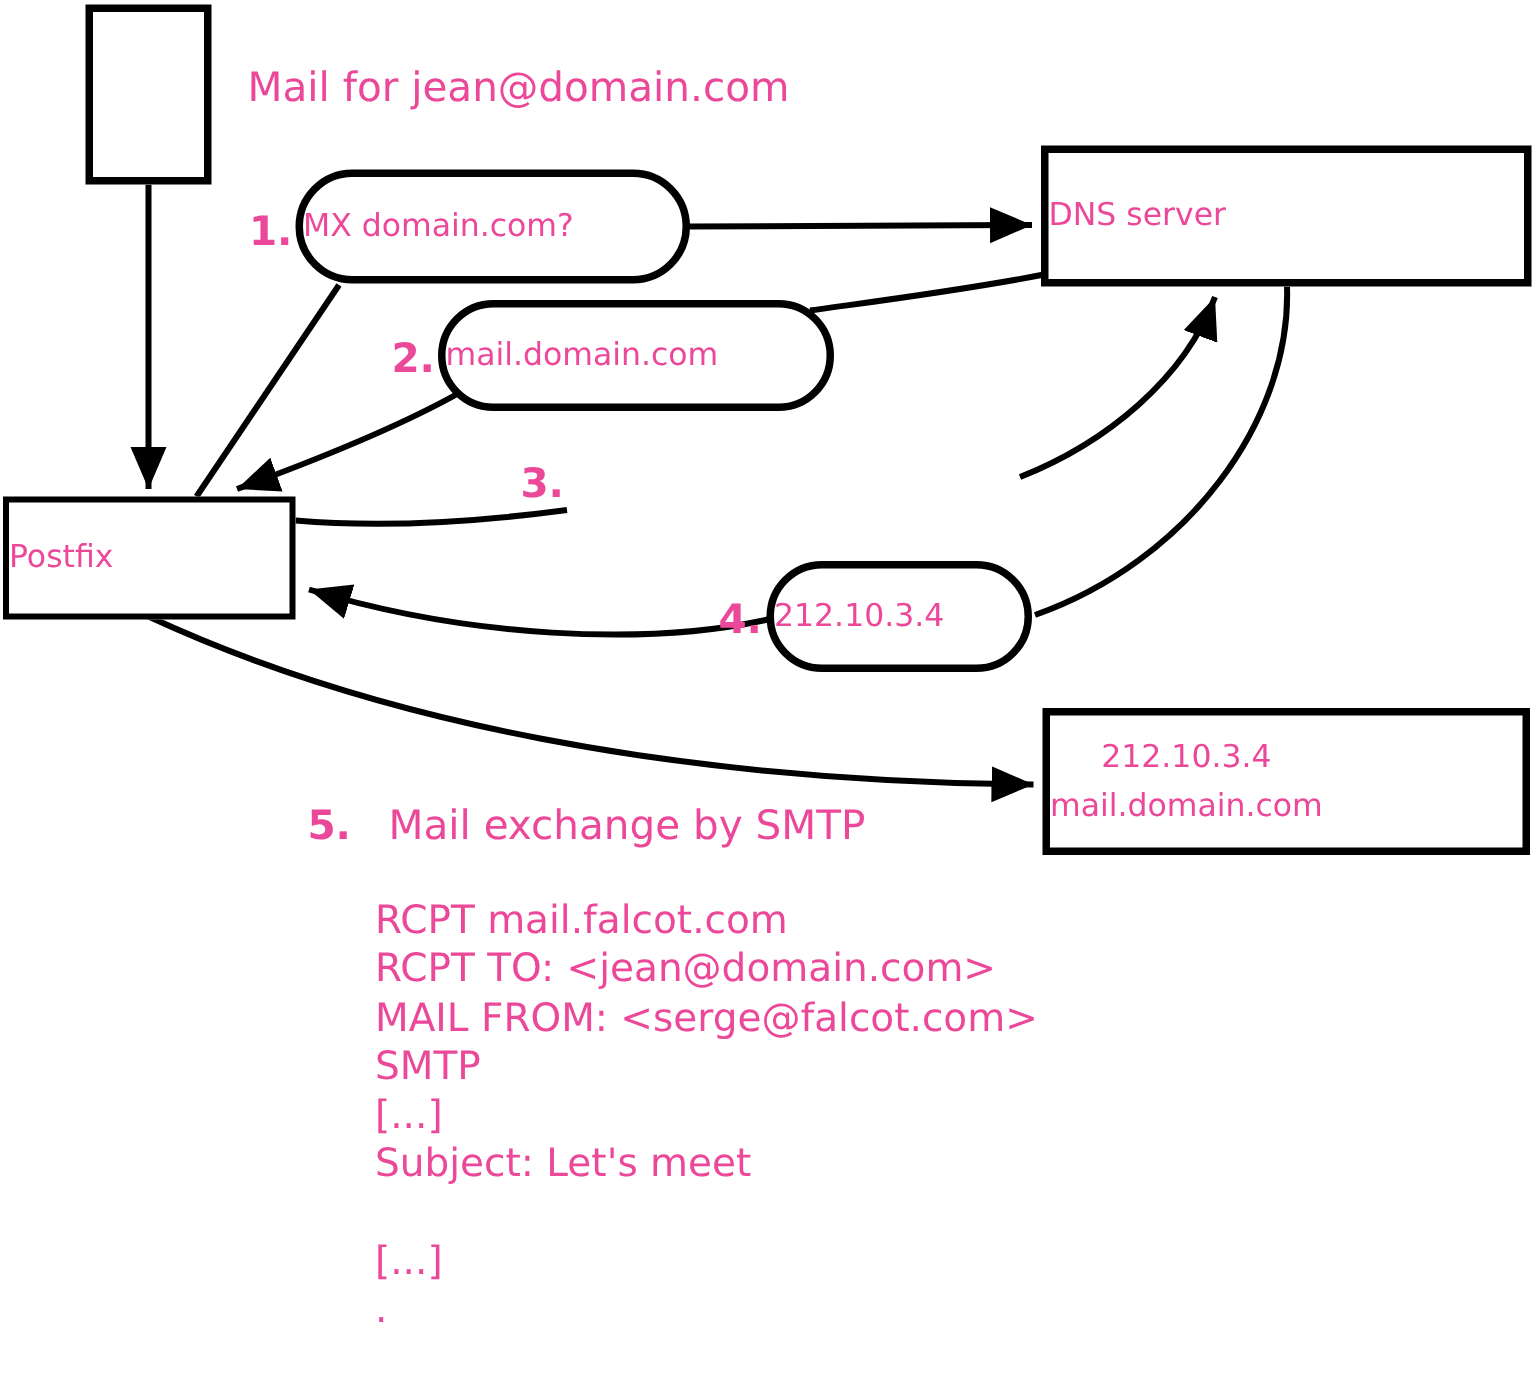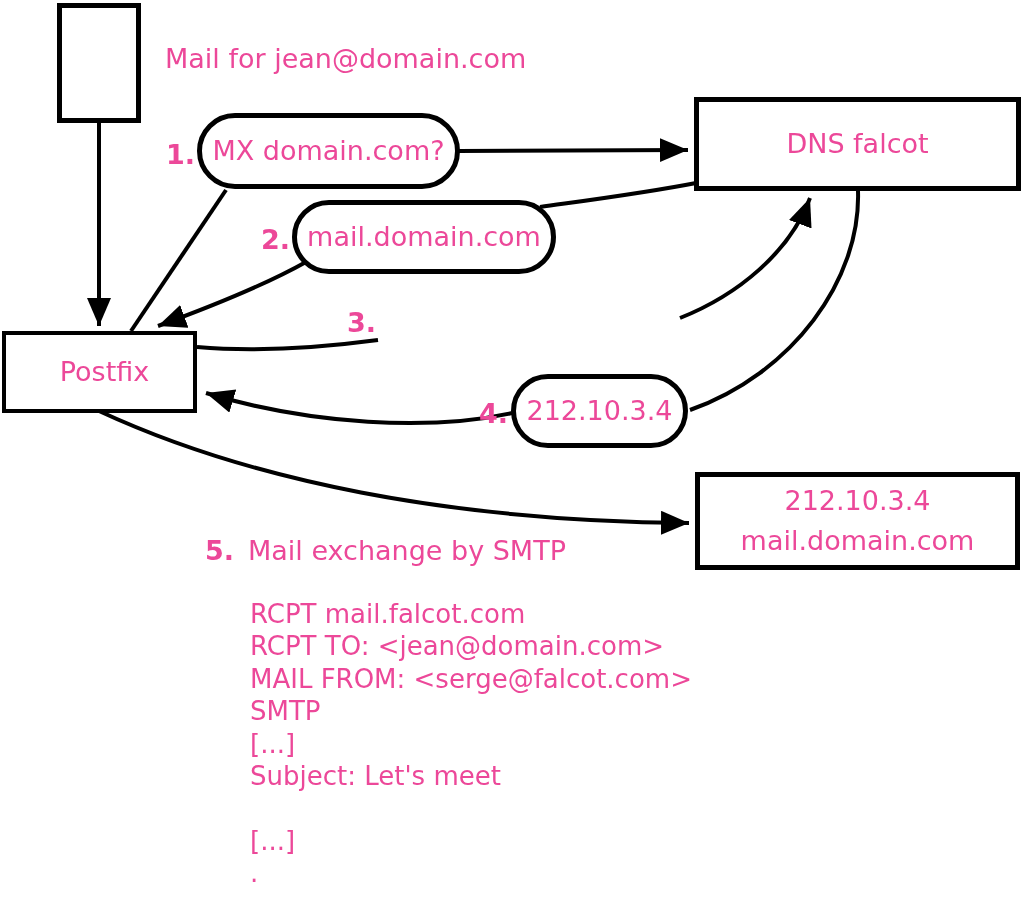--- a/index.html
+++ b/index.html
@@ -8,22 +8,22 @@
     width:1024px;height:919px;
     background:#ffffff;
     font-family:"DejaVu Sans", sans-serif;
     color:#ec4899;
     overflow:hidden;
   }
   .canvas svg.wires{position:absolute;left:0;top:0;z-index:0;}
   .node{
     position:absolute;z-index:1;
     background:#ffffff;
-    display:flex;align-items:center;justify-content:center;
-    font-size:27px;line-height:1.2;
+    display:flex;align-items:center;
+    font-size:21px;line-height:1.2;
     box-sizing:border-box;
     text-align:center;
   }
   .rectnode{border:5px solid #000000;}
   .postfixnode{border:4px solid #000000;}
   .pill{border:5px solid #000000;border-radius:40px;}
   .envelope{
     position:absolute;z-index:1;
     background:#ffffff;border:5px solid #000000;
     box-sizing:border-box;
@@ -69,26 +69,26 @@
       <path d="M858,191 C861,280 792,374 690,410"></path>
       <path d="M512,413 C430,431 312,425 206,393" marker-end="url(#ah)"></path>
       <path d="M99,411 C250,481 450,521 689,523" marker-end="url(#ah)"></path>
     </g>
   </svg>
 
   <div class="envelope" style="left:57px;top:3px;width:84px;height:120px;"></div>
 
   <div class="freetext" style="left:165px;top:43px;">Mail for jean@domain.com</div>
 
-  <div class="node postfixnode" style="left:2px;top:331px;width:195px;height:82px;padding-left:10px;">
+  <div class="node postfixnode" style="left:2px;top:331px;width:195px;height:82px;">
     <span>Postfix</span>
   </div>
 
   <div class="node rectnode" style="left:694px;top:97px;width:327px;height:94px;">
-    <span>DNS falcot</span>
+    <span>DNS server</span>
   </div>
 
   <div class="node rectnode" style="left:695px;top:472px;width:325px;height:98px;">
     <div class="mailbox-lines">
       <span>212.10.3.4</span>
       <span>mail.domain.com</span>
     </div>
   </div>
 
   <div class="node pill" style="left:197px;top:113px;width:263px;height:76px;">
@@ -100,21 +100,21 @@
   <div class="node pill" style="left:511px;top:374px;width:177px;height:74px;">
     <span>212.10.3.4</span>
   </div>
 
   <div class="numlabel" style="left:130px;top:139px;width:65px;">1.</div>
   <div class="numlabel" style="left:228px;top:224px;width:62px;">2.</div>
   <div class="numlabel" style="left:314px;top:307px;width:62px;">3.</div>
   <div class="numlabel" style="left:446px;top:398px;width:62px;">4.</div>
   <div class="numlabel" style="left:172px;top:535px;width:62px;">5.</div>
 
-  <div class="freetext" style="left:248px;top:535px;">Mail exchange by SMTP</div>
+  <div class="freetext" style="left:259px;top:535px;">Mail exchange by SMTP</div>
 
   <div class="smtp">
     <div class="line">RCPT mail.falcot.com</div>
     <div class="line">RCPT TO: &lt;jean@domain.com&gt;</div>
     <div class="line">MAIL FROM: &lt;serge@falcot.com&gt;</div>
     <div class="line">SMTP</div>
     <div class="line">[...]</div>
     <div class="line">Subject: Let's meet</div>
     <div class="line"></div>
     <div class="line">[...]</div>

